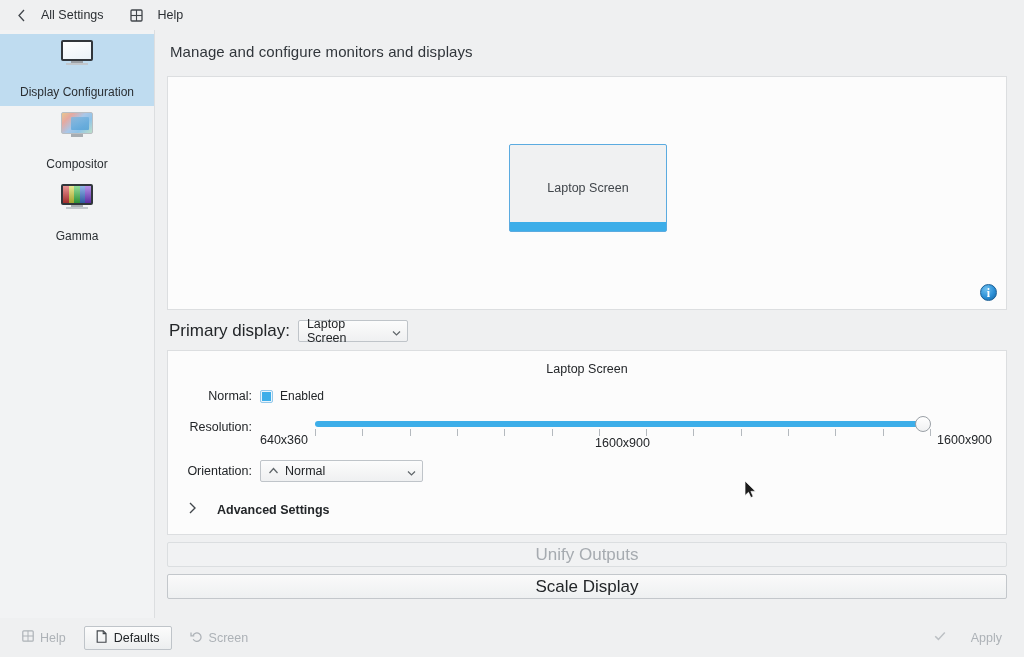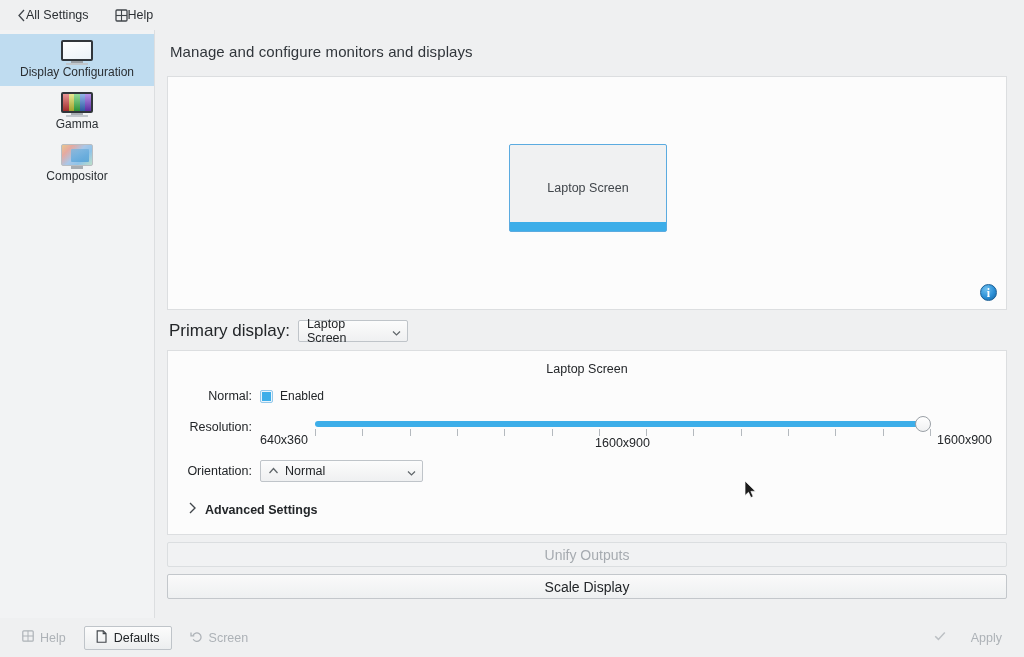--- a/index.html
+++ b/index.html
@@ -22,21 +22,21 @@
     height: 30px;
     display: flex;
     align-items: center;
     padding-left: 10px;
     box-sizing: border-box;
     background: #eff0f1;
   }
   .tb-btn {
     display: flex;
     align-items: center;
-    gap: 0;
+    gap: 15px;
     padding: 3px 7px;
     border-radius: 2px;
     cursor: default;
     color: #2b2f33;
     font-size: 12.5px;
   }
   .tb-btn .ic { display: flex; align-items: center; }
 
   
   #body-wrap {
@@ -55,21 +55,21 @@
   }
   .side-item {
     display: flex;
     flex-direction: column;
     align-items: center;
     padding: 6px 4px 7px 4px;
     cursor: default;
   }
   .side-item.sel { background: #bfdcf0; }
   .side-label {
-    margin-top: 0;
+    margin-top: 20px;
     font-size: 12px;
     color: #2b2f33;
     text-align: center;
     line-height: 1.1;
   }
 
   
   .ico-monitor {
     width: 34px; height: 26px;
     position: relative;
@@ -353,42 +353,42 @@
     transform: translateX(-50%);
     font-size: 12.5px;
     color: #232629;
     white-space: nowrap;
   }
 
   
   #adv-row {
     display: flex;
     align-items: center;
-    gap: 8px;
+    gap: 20px;
     margin-top: 20px;
     padding-left: 20px;
     cursor: default;
   }
   #adv-row .adv-label {
     font-size: 12.5px;
     font-weight: bold;
     color: #232629;
   }
 
   
   .wide-btn {
     margin-top: 7px;
     height: 25px;
     border: 1px solid #c3c7cb;
     border-radius: 2px;
     background: linear-gradient(180deg,#fafafa,#eef0f1);
     display: flex;
     align-items: center;
     justify-content: center;
-    font-size: 14px;
+    font-size: 17px;
     color: #232629;
     box-sizing: border-box;
     cursor: default;
   }
   .wide-btn.disabled {
     color: #a6abb0;
     background: #f1f2f3;
     border-color: #dbdee0;
   }
 
@@ -466,34 +466,34 @@
     <div class="side-item sel">
       <span class="ico-monitor">
         <span class="scr"></span>
           <span class="base"></span>
           <span class="foot"></span>
       </span>
       <span class="side-label">Display Configuration</span>
     </div>
 
     <div class="side-item">
+      <span class="ico-comp">
+        <span class="pane"></span>
+          <span class="cbase"></span>
+      </span>
+      <span class="side-label">Compositor</span>
+    </div>
+
+    <div class="side-item">
       <span class="ico-gamma">
         <span class="g"></span>
           <span class="gbase"></span>
           <span class="gfoot"></span>
       </span>
       <span class="side-label">Gamma</span>
-    </div>
-
-    <div class="side-item">
-      <span class="ico-comp">
-        <span class="pane"></span>
-          <span class="cbase"></span>
-      </span>
-      <span class="side-label">Compositor</span>
     </div>
 
   </div>
 
   <div id="content">
 
     <div id="page-title">Manage and configure monitors and displays</div>
 
     <div id="preview">
       <div id="monitor-box">

